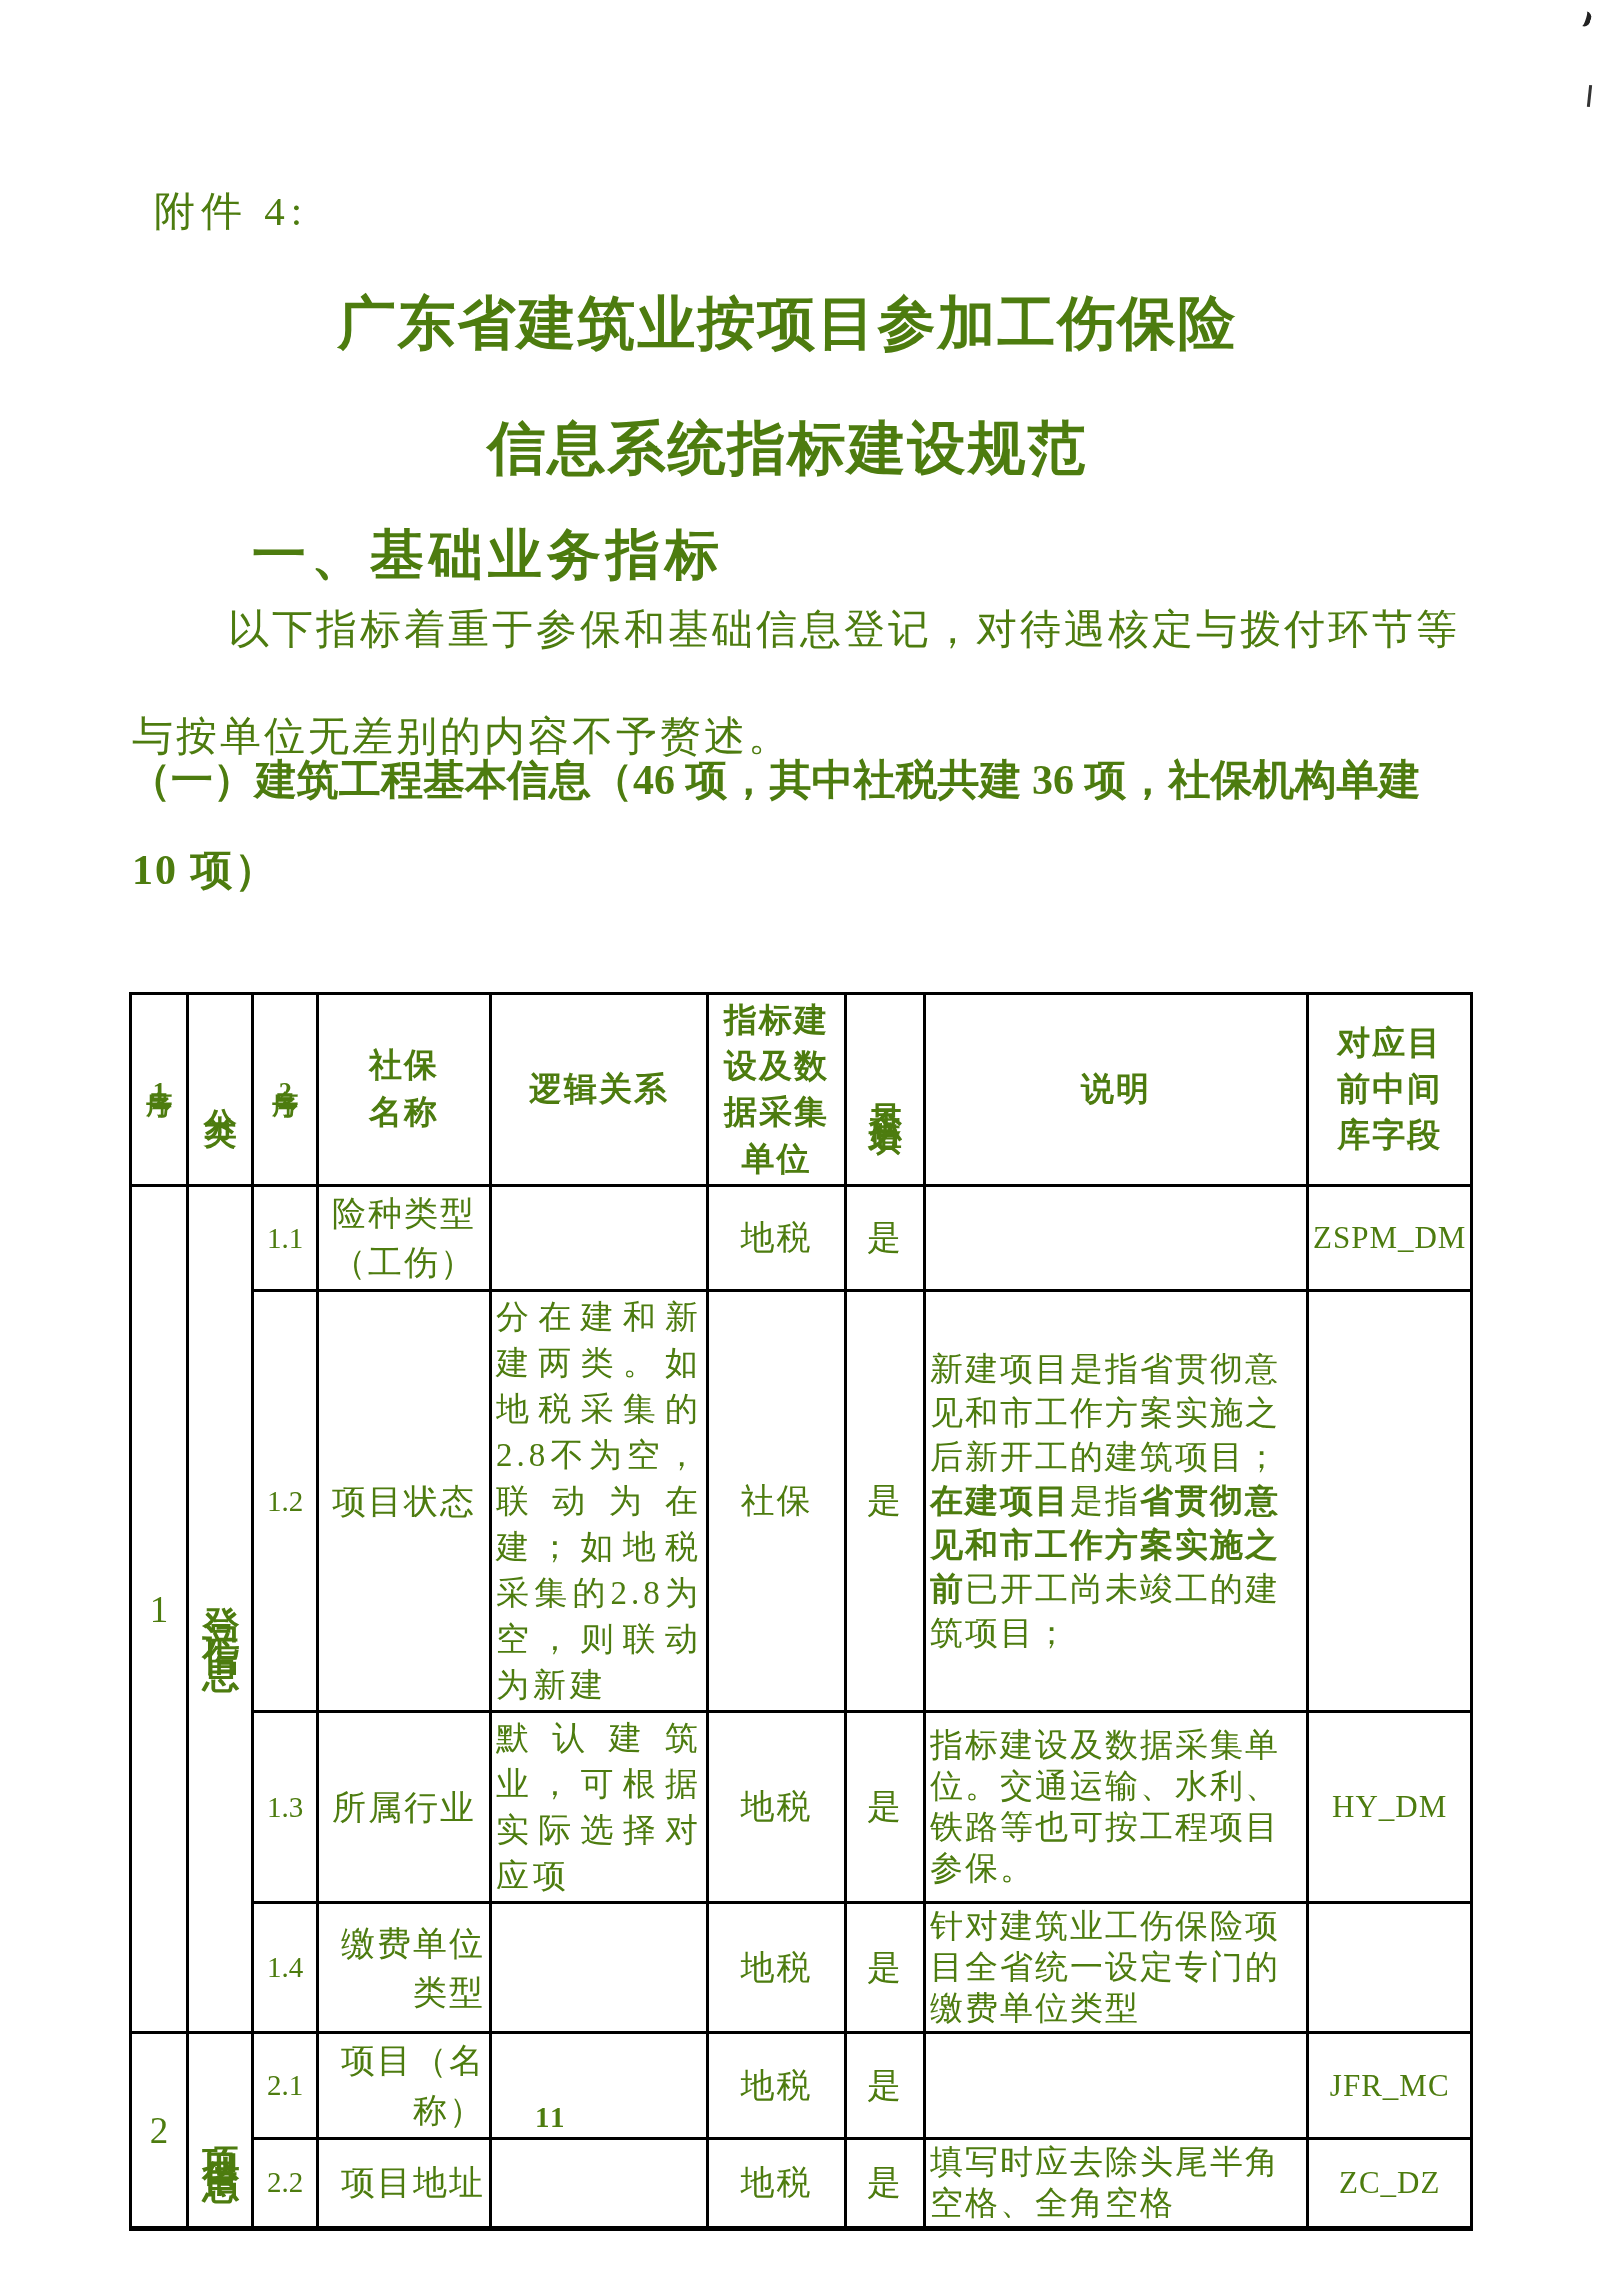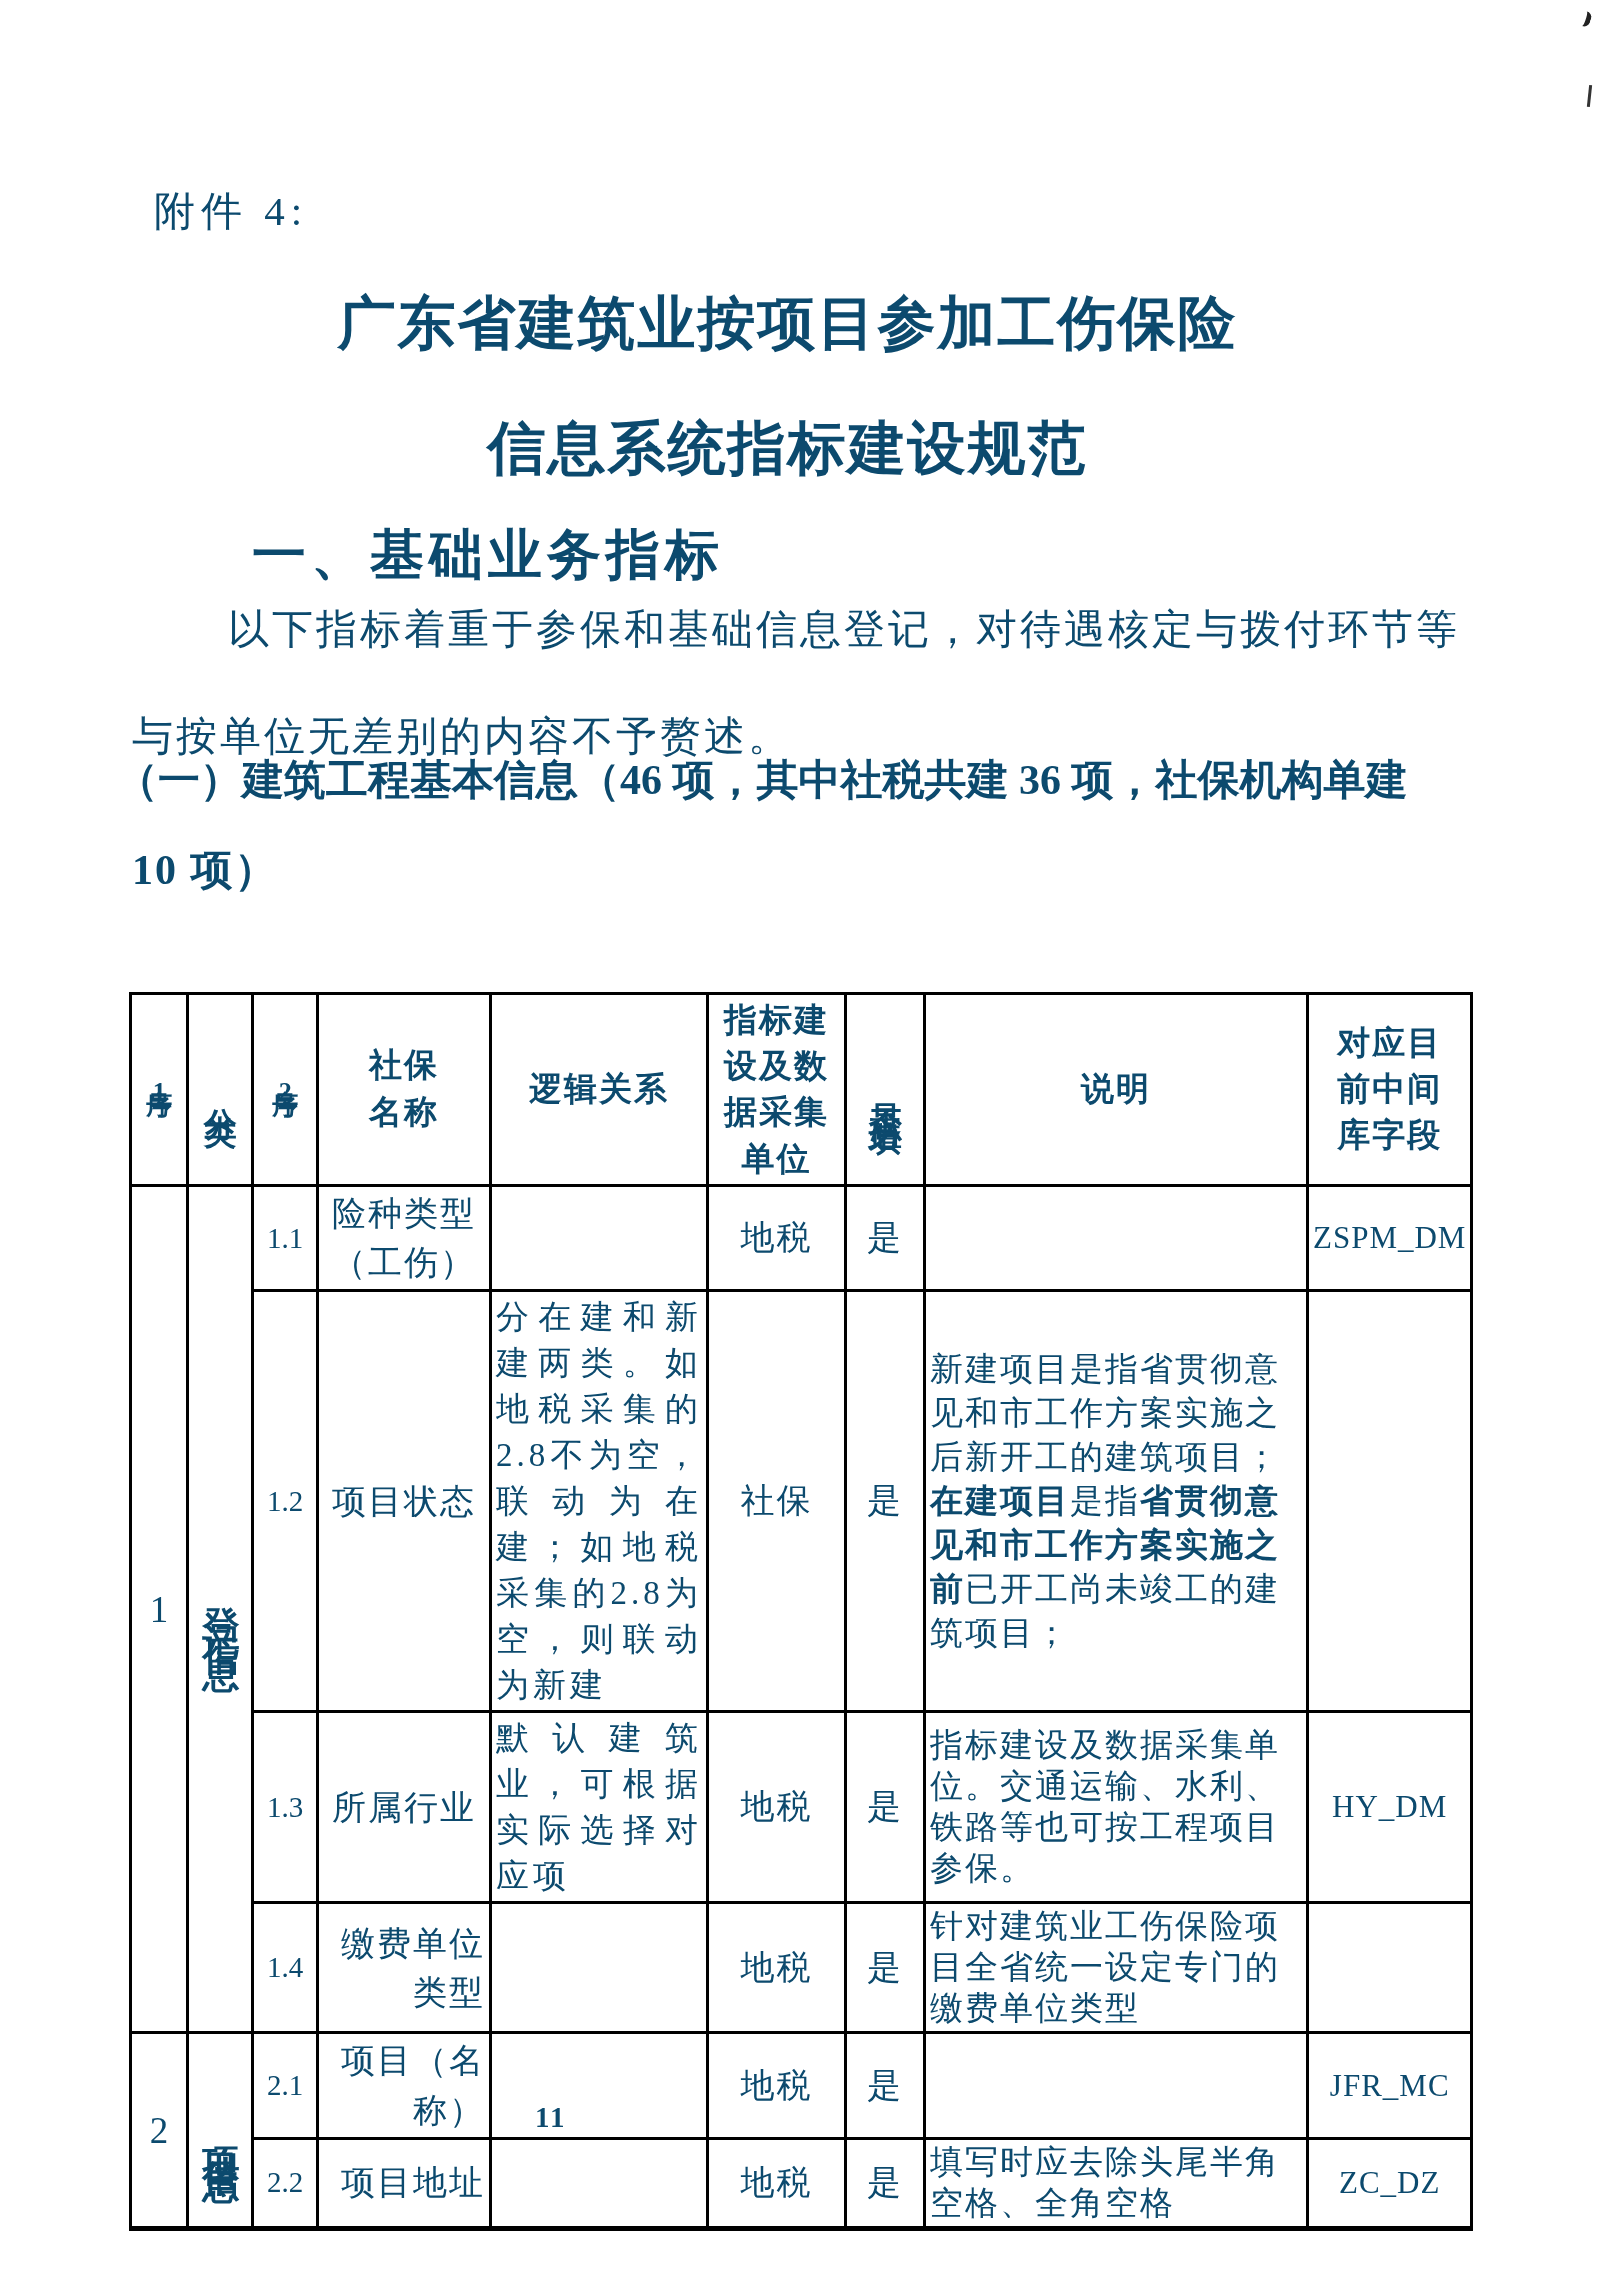--- a/index.html
+++ b/index.html
@@ -1,32 +1,32 @@
 <!DOCTYPE html>
 <html><head>
 <meta charset="utf-8">
 <style>
   html,body{margin:0;padding:0;background:#777;}
   .page{
     position:relative;
     width:1608px;height:2285px;
     background:#ffffff;
     font-family:"Liberation Serif", serif;
-    color:#0c4a6e;
+    color:#4d7c0f;
     overflow:hidden;
   }
   .abs{position:absolute;white-space:nowrap;}
   .attachment{left:154px;top:184px;font-size:41px;letter-spacing:6px;}
   .titlewrap{left:129px;top:0;width:1317px;text-align:center;}
   .title1{top:285px;font-size:58px;font-weight:900;letter-spacing:2px;white-space:nowrap;}
   .title2{top:410px;font-size:58px;font-weight:900;letter-spacing:2px;white-space:nowrap;}
   .section{left:252px;top:519px;font-size:54px;font-weight:bold;letter-spacing:5px;font-family:"Liberation Sans",sans-serif;}
   .para1{left:228px;top:602px;font-size:41px;letter-spacing:3px;}
   .para2{left:132px;top:689px;font-size:41px;letter-spacing:3px;margin-top:20px;}
-  .sub1{left:116px;top:752px;font-size:42px;font-weight:bold;letter-spacing:0px;}
+  .sub1{left:129px;top:752px;font-size:42px;font-weight:bold;letter-spacing:0px;}
   .sub2{left:132px;top:842px;font-size:42px;font-weight:bold;letter-spacing:2px;}
   .pageno{left:535px;top:2101px;font-size:29px;font-weight:bold;letter-spacing:2px;}
 
   
   .noise1{position:absolute;left:1574px;top:10px;width:12px;height:16px;border-right:5px solid #222;transform:rotate(18deg);border-radius:40%;}
   .noise2{position:absolute;left:1588px;top:85px;width:3px;height:22px;background:#333;transform:rotate(6deg);}
 
   
   table.tbl{
     position:absolute;left:129px;top:992px;

